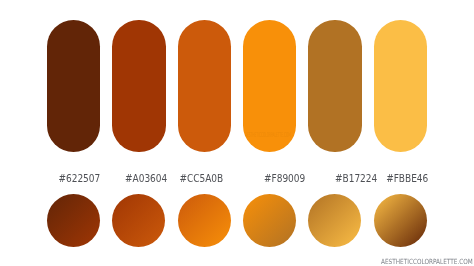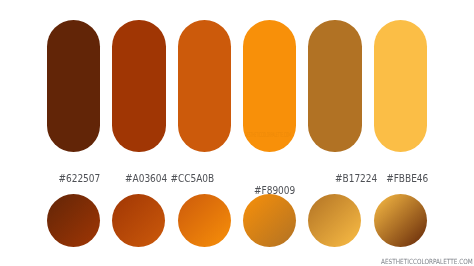--- a/index.html
+++ b/index.html
@@ -23,22 +23,22 @@
   
   .label-row{position:absolute;left:47.05px;top:172.9px;width:379.9px;height:12px;}
   .hex-label{
     position:absolute;top:0;width:53.2px;text-align:right;
     font-family:"DejaVu Sans",sans-serif;font-stretch:condensed;
     font-size:10px;letter-spacing:-0.02px;color:#4e5055;
     transform:translateZ(0);
   }
   .hex-label:nth-child(1){left:0.0px;}
   .hex-label:nth-child(2){left:67px;}
-  .hex-label:nth-child(3){left:114px;}
-  .hex-label:nth-child(4){left:195px;margin-top:12px;}
+  .hex-label:nth-child(3){left:123px;}
+  .hex-label:nth-child(4){left:205px;}
   .hex-label:nth-child(5){left:277px;}
   .hex-label:nth-child(6){left:328px;}
 
   
   .circle-row{position:absolute;left:47.0px;top:194px;width:379.9px;height:53px;}
   .circle{position:absolute;top:0;width:53px;height:53px;border-radius:50%;}
   .circle:nth-child(1){left:0.0px;}
   .circle:nth-child(2){left:65.35px;}
   .circle:nth-child(3){left:130.7px;}
   .circle:nth-child(4){left:196.05px;}

